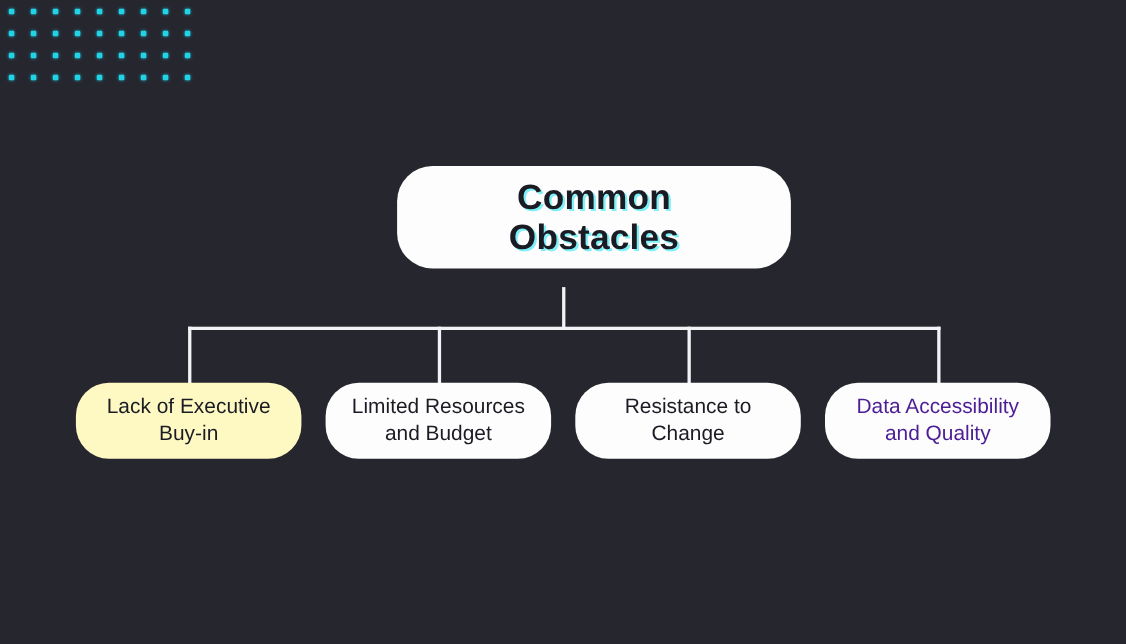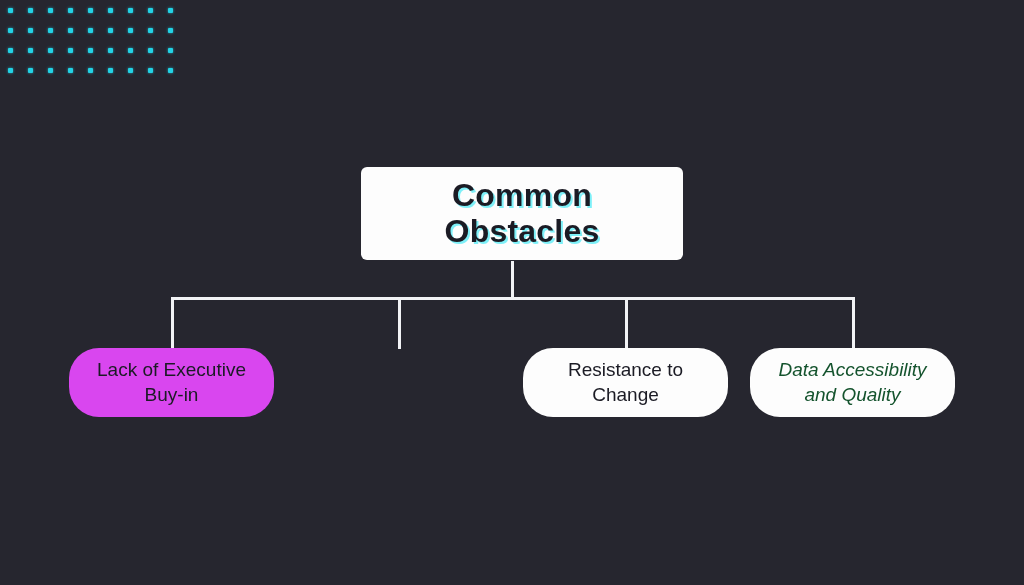--- a/index.html
+++ b/index.html
@@ -66,24 +66,24 @@
     align-items: center;
     justify-content: center;
     text-align: center;
     color: #1b1b24;
     line-height: 1.18;
     padding: 4px 14px;
   }
 
   #root-node {
     left: 361px;
-    top: 167px;
-    width: 322px;
+    top: 151px;
+    width: 358px;
     height: 93px;
-    border-radius: 6px;
+    border-radius: 32px;
   }
   #root-node .node-label {
     font-size: 32px;
     font-weight: 700;
     letter-spacing: 0.2px;
     color: #15151d;
     text-shadow: 2px 2px 0 #7ef0f8;
     white-space: pre-line;
     line-height: 1.12;
   }
@@ -156,26 +156,30 @@
     <div class="conn conn-v" style="left: 398px; top: 297px; height: 52px; background: rgb(242, 243, 246);"></div>
     <div class="conn conn-v" style="left: 625px; top: 297px; height: 52px; background: rgb(242, 243, 246);"></div>
     <div class="conn conn-v" style="left: 852px; top: 297px; height: 52px; background: rgb(242, 243, 246);"></div>
   </div>
 
   <div class="node" id="root-node" style="background: rgb(253, 253, 253);">
     <span class="node-label" style="color: rgb(27, 27, 36); text-shadow: rgb(126, 240, 248) 2px 2px 0px;">Common
 Obstacles</span>
   </div>
 
-  <div class="node leaf-node" id="leaf-node-0" style="background: #d946ef;">
+  <div class="node leaf-node" id="leaf-node-0" style="background: #fef9c3;">
     <span class="node-label" style="color: rgb(27, 27, 36);">Lack of Executive
 Buy-in</span>
+  </div>
+  <div class="node leaf-node" id="leaf-node-1" style="background: rgb(253, 253, 253);">
+    <span class="node-label" style="color: rgb(27, 27, 36);">Limited Resources
+and Budget</span>
   </div>
   <div class="node leaf-node" id="leaf-node-2" style="background: rgb(253, 253, 253);">
     <span class="node-label" style="color: rgb(27, 27, 36);">Resistance to
 Change</span>
   </div>
   <div class="node leaf-node" id="leaf-node-3" style="background: rgb(253, 253, 253);">
-    <span class="node-label" style="color: #14532d; font-style: italic;">Data Accessibility
+    <span class="node-label" style="color: #4c1d95;">Data Accessibility
 and Quality</span>
   </div>
 
 </div>
 
 </body></html>

